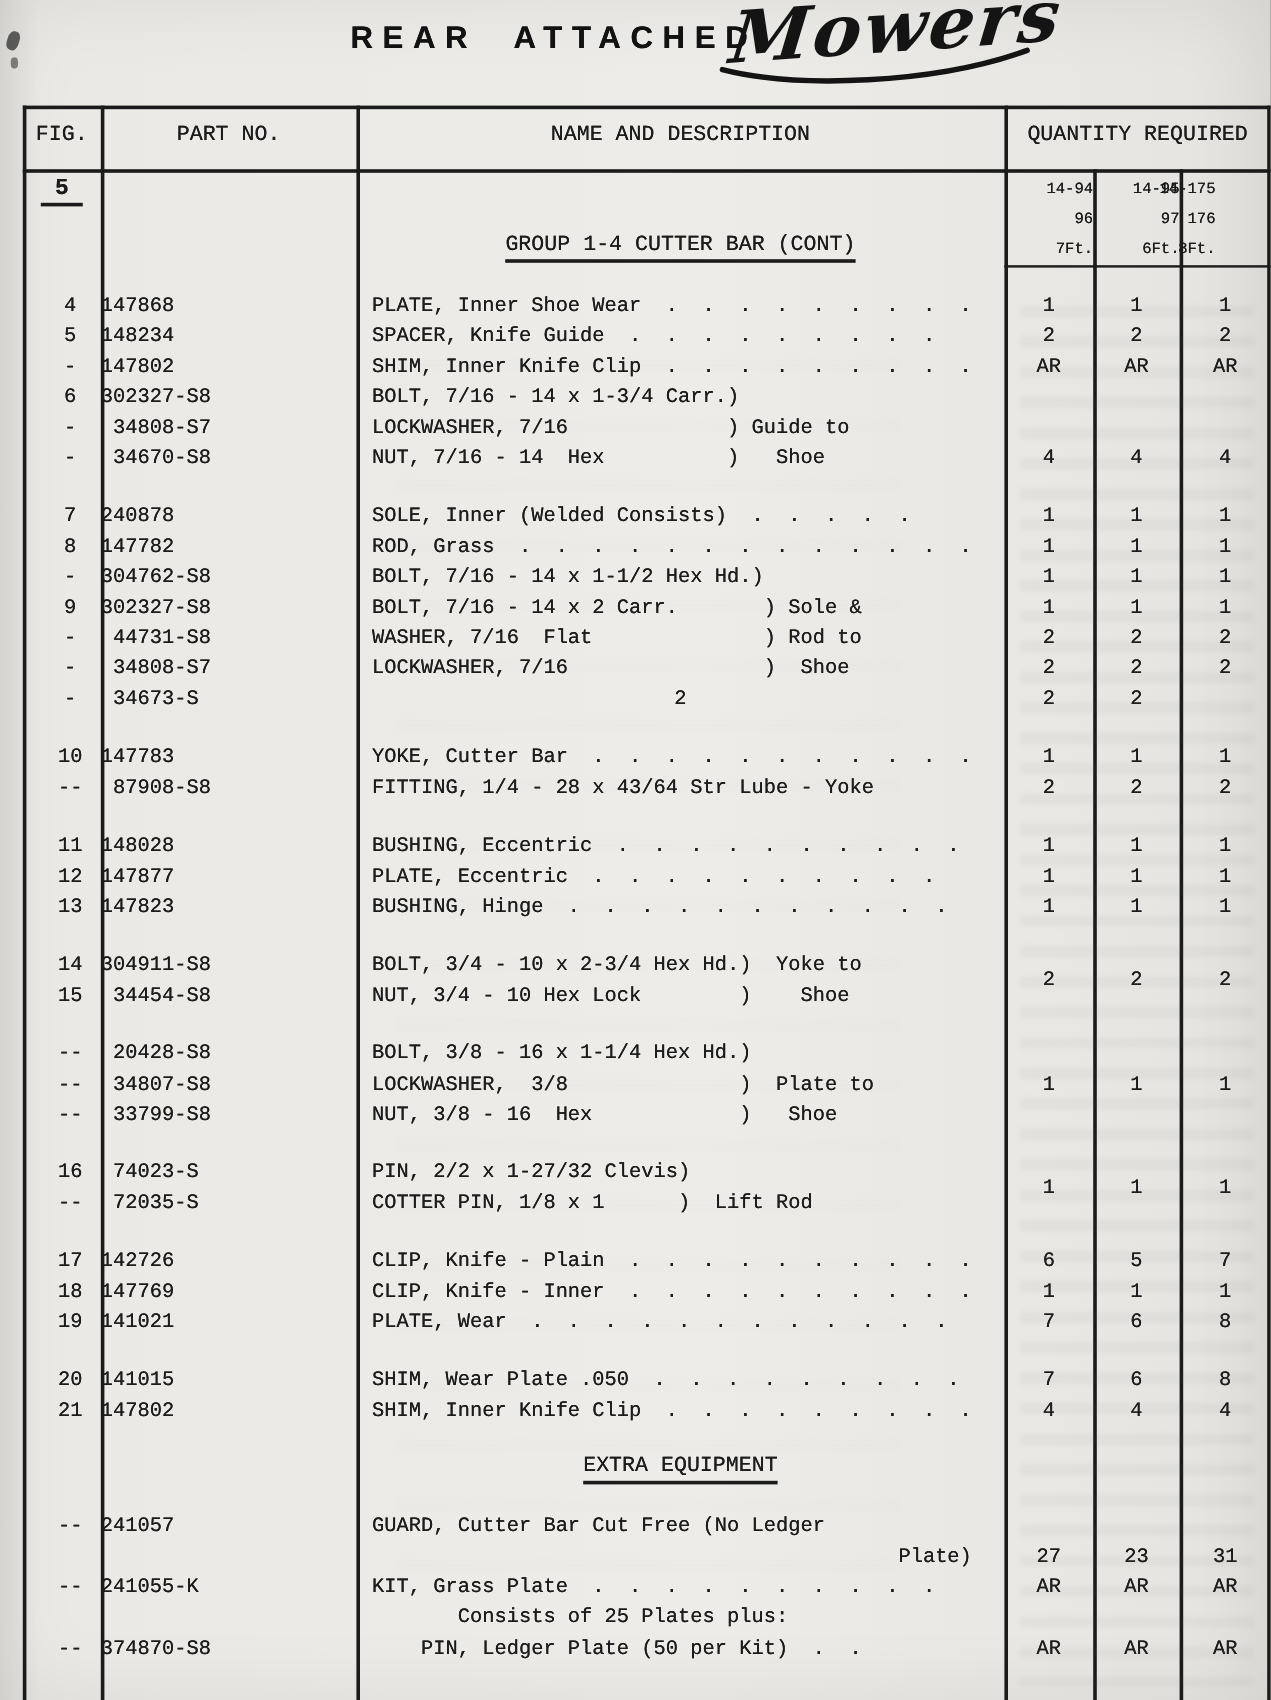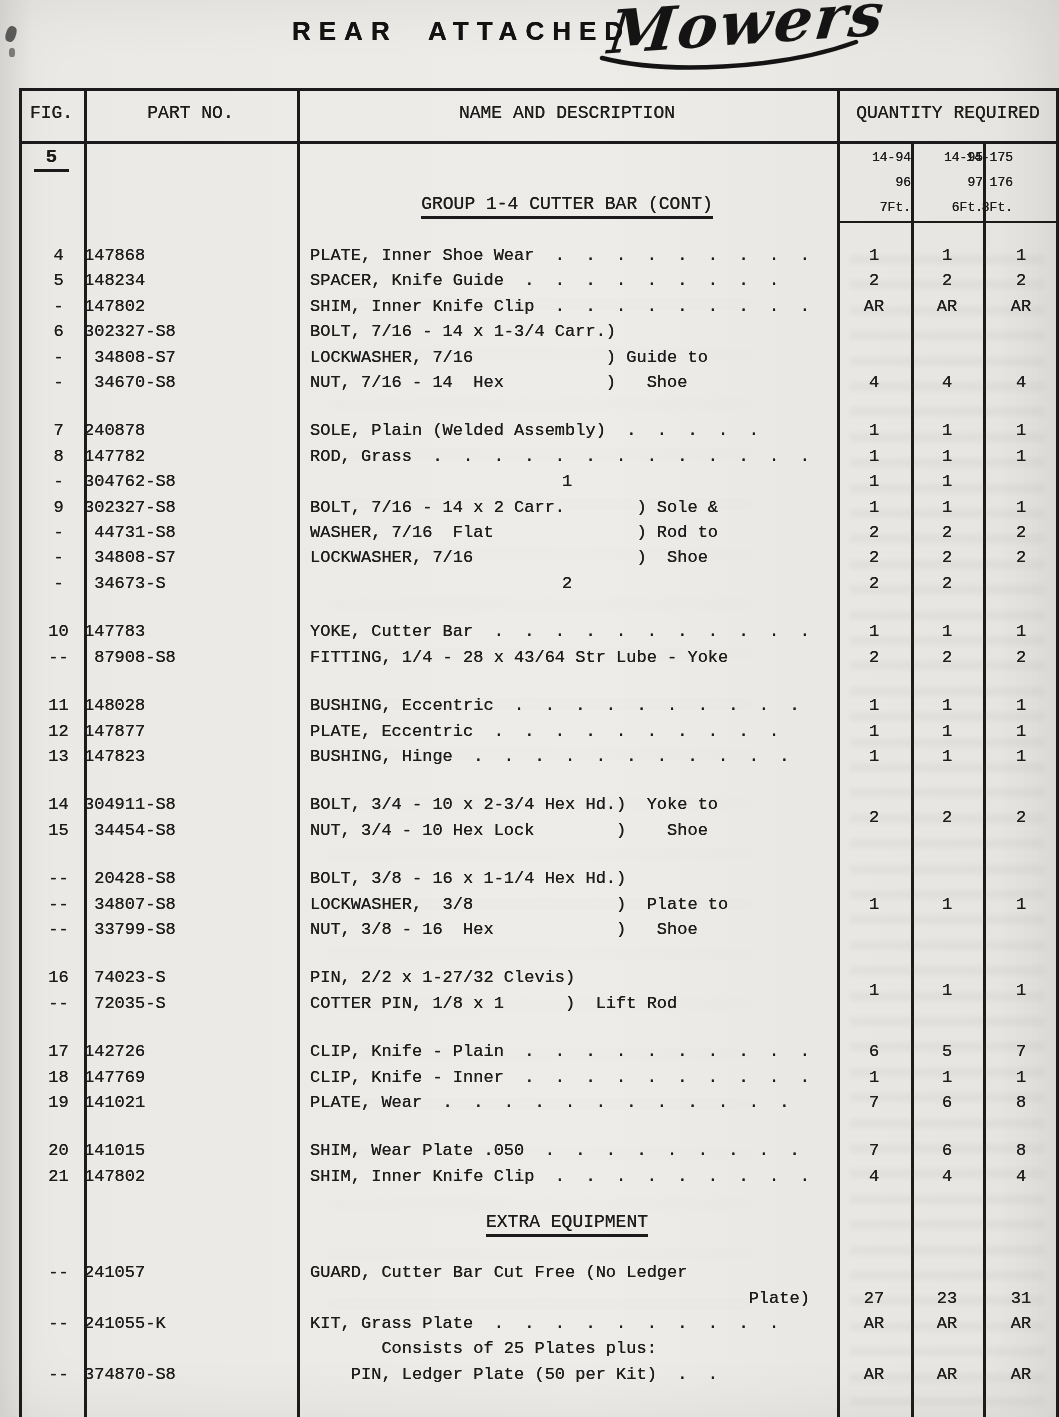--- a/index.html
+++ b/index.html
@@ -151,36 +151,37 @@
           <div class="c desc">NUT, 7/16 - 14  Hex          )   Shoe</div>
           <div class="c qty">4</div>
           <div class="c qty">4</div>
           <div class="c qty">4</div>
         </div>
       </div>
       <div class="block">
         <div class="trow">
           <div class="c fig">7</div>
           <div class="c part">240878</div>
-          <div class="c desc">SOLE, Plain (Welded Assembly)  .  .  .  .  .</div>
+          <div class="c desc">SOLE, Inner (Welded Consists)  .  .  .  .  .</div>
           <div class="c qty">1</div>
           <div class="c qty">1</div>
           <div class="c qty">1</div>
         </div>
         <div class="trow">
           <div class="c fig">8</div>
           <div class="c part">147782</div>
           <div class="c desc">ROD, Grass  .  .  .  .  .  .  .  .  .  .  .  .  .</div>
           <div class="c qty">1</div>
           <div class="c qty">1</div>
           <div class="c qty">1</div>
         </div>
         <div class="trow">
           <div class="c fig">-</div>
           <div class="c part">304762-S8</div>
+          <div class="c desc">BOLT, 7/16 - 14 x 1-1/2 Hex Hd.)</div>
           <div class="c qty">1</div>
           <div class="c qty">1</div>
           <div class="c qty">1</div>
         </div>
         <div class="trow">
           <div class="c fig">9</div>
           <div class="c part">302327-S8</div>
           <div class="c desc">BOLT, 7/16 - 14 x 2 Carr.       ) Sole &amp;</div>
           <div class="c qty">1</div>
           <div class="c qty">1</div>

